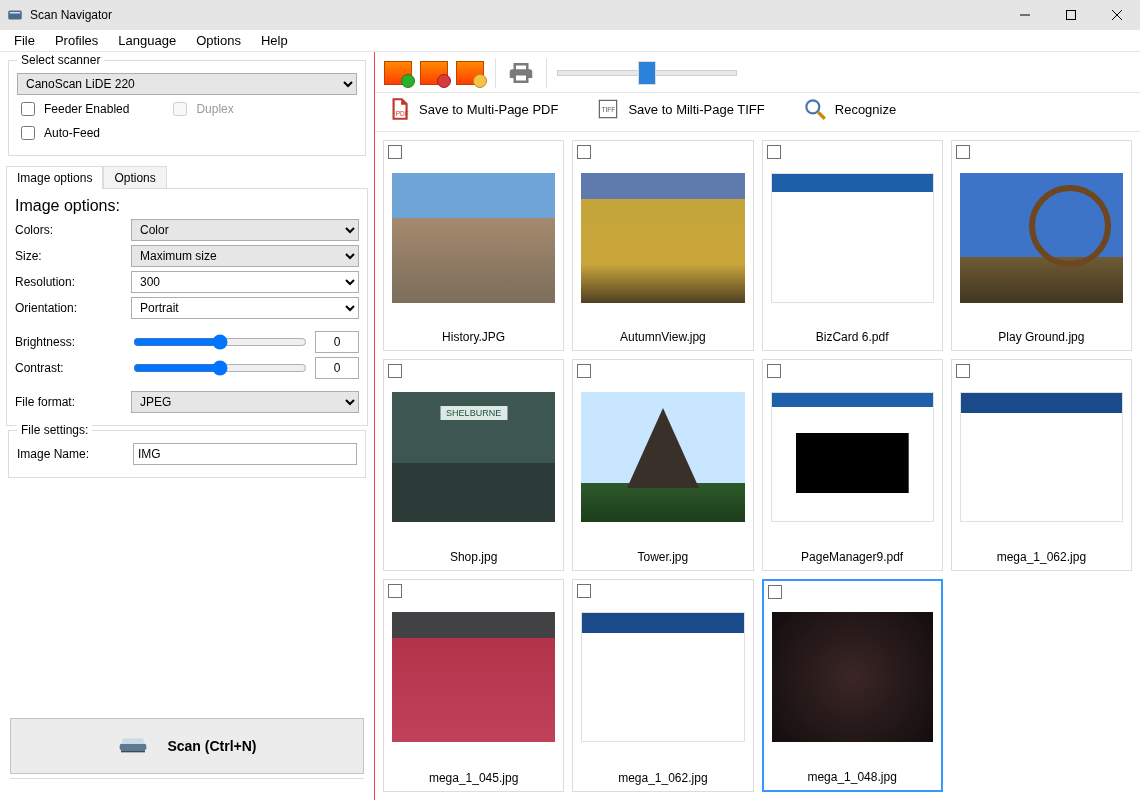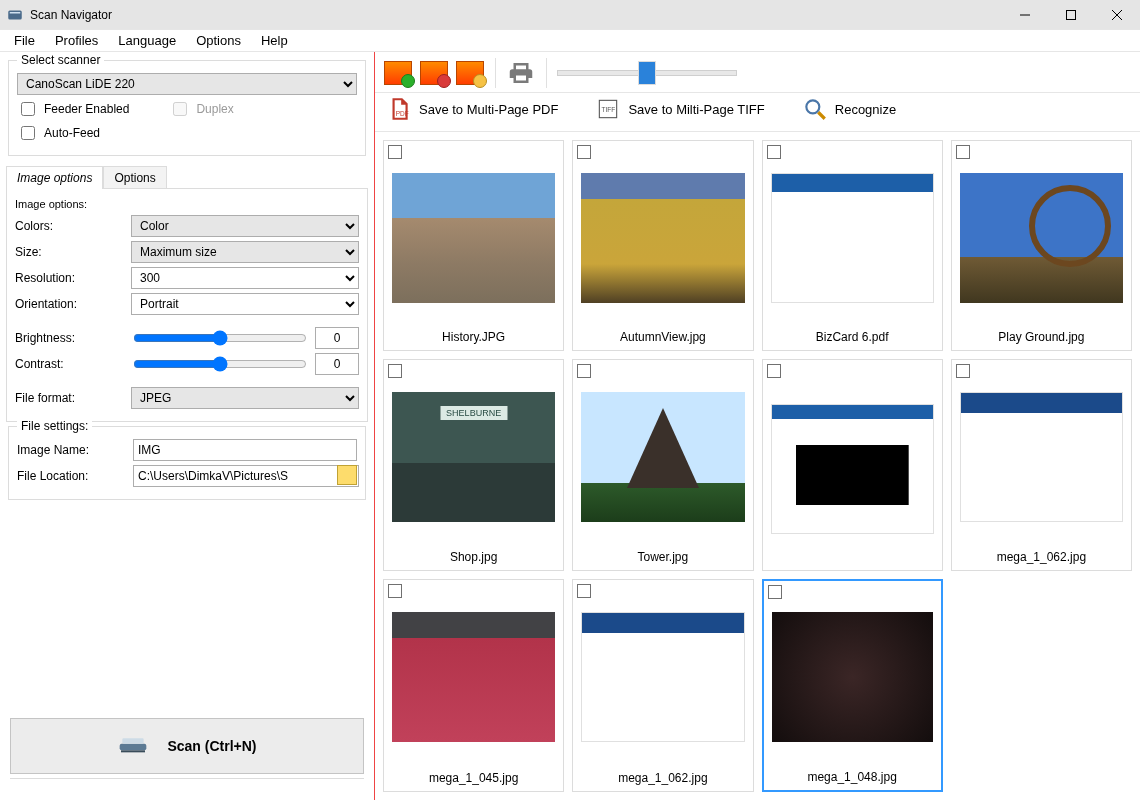--- a/index.html
+++ b/index.html
@@ -23,21 +23,21 @@
   .row { display:flex; align-items:center; margin:4px 0; gap:6px; }
   .lbl { width:110px; font-size:12px; }
   select.combo { flex:1; height:22px; background:#e6e6e6; border:1px solid #adadad; font-size:12px; padding:0 4px;}
   select.combo.white { background:#fff; }
   .checkbox { display:inline-flex; align-items:center; gap:6px; font-size:12px; }
   .checkbox input { width:14px; height:14px; }
   .checkbox.disabled { color:#9a9a9a; }
   
   .tabs { display:flex; margin-top:6px; }
   .tab { border:1px solid #dcdcdc; border-bottom:none; padding:4px 10px; font-size:12px; background:#f3f3f3; }
-  .tab.active { background:#fff; position:relative; z-index:2;font-style:italic;}
+  .tab.active { background:#fff; position:relative; z-index:2;}
   .tab-pane { border:1px solid #dcdcdc; margin-top:-1px; padding:6px; }
   
   .slider-wrap { flex:1; display:flex; align-items:center; gap:6px;}
   input[type=range].slider { flex:1; height:18px; }
   .num-input { width:44px; height:22px; border:1px solid #adadad; text-align:center; font-size:12px; }
   .text-input { flex:1; height:22px; border:1px solid #adadad; padding:0 4px; font-size:12px; background:#fff;}
   .browse-icon { width:20px; height:20px; background:#fddc6c; border:1px solid #c0a234; margin-left:-22px; position:relative;}
   
   .scan-btn { margin:6px 4px 0 4px; height:56px; border:1px solid #c4c4c4; background:#ececec; display:flex; align-items:center; justify-content:center; gap:18px; font-weight:bold; font-size:14px;}
   .scanner-icon svg { width:32px; height:24px; }
@@ -151,21 +151,21 @@
         </label>
       </div>
     </div>
 
     <div class="tabs">
       <div class="tab active">Image options</div>
       <div class="tab">Options</div>
     </div>
     <div class="tab-pane">
       <div class="group" style="border:none; margin:0; padding:2px;">
-        <span style="font-size:11px;text-align:center;">Image options:</span>
+        <span style="font-size:16px;text-align:center;">Image options:</span>
 
         <div class="row">
           <span class="lbl">Colors:</span>
           <select class="combo"><option>Color</option></select>
         </div>
         <div class="row">
           <span class="lbl">Size:</span>
           <select class="combo"><option>Maximum size</option></select>
         </div>
         <div class="row">
@@ -197,27 +197,20 @@
           <select class="combo"><option>JPEG</option></select>
         </div>
       </div>
     </div>
 
     <div class="group">
       <span class="group-legend">File settings:</span>
       <div class="row">
         <span class="lbl">Image Name:</span>
         <input class="text-input" value="IMG" style="">
-      </div>
-      <div class="row">
-        <span class="lbl">File Location:</span>
-        <div style="flex:1; position:relative; display:flex;">
-          <input class="text-input" style="padding-right: 24px;" value="C:\Users\DimkaV\Pictures\S">
-          <span class="browse-icon"></span>
-        </div>
       </div>
     </div>
 
     <div style="flex:1"></div>
 
     <div class="scan-btn">
       <span class="scanner-icon">
         <svg viewBox="0 0 48 32">
             <rect x="4" y="14" width="40" height="10" rx="3" fill="#5c7a94"></rect>
             <rect x="8" y="6" width="32" height="8" rx="2" fill="#cddbe6"></rect>
@@ -326,20 +319,21 @@
           <div class="img">
             <div class="fake-tower"></div>
           </div>
           <div class="name">Tower.jpg</div>
         </div>
         <div class="thumb">
           <div class="ck"></div>
           <div class="img">
             <div class="fake-doc2"></div>
           </div>
+          <div class="name">PageManager9.pdf</div>
         </div>
         <div class="thumb">
           <div class="ck"></div>
           <div class="img">
             <div class="fake-web1"></div>
           </div>
           <div class="name">mega_1_062.jpg</div>
         </div>
         <div class="thumb">
           <div class="ck"></div>

